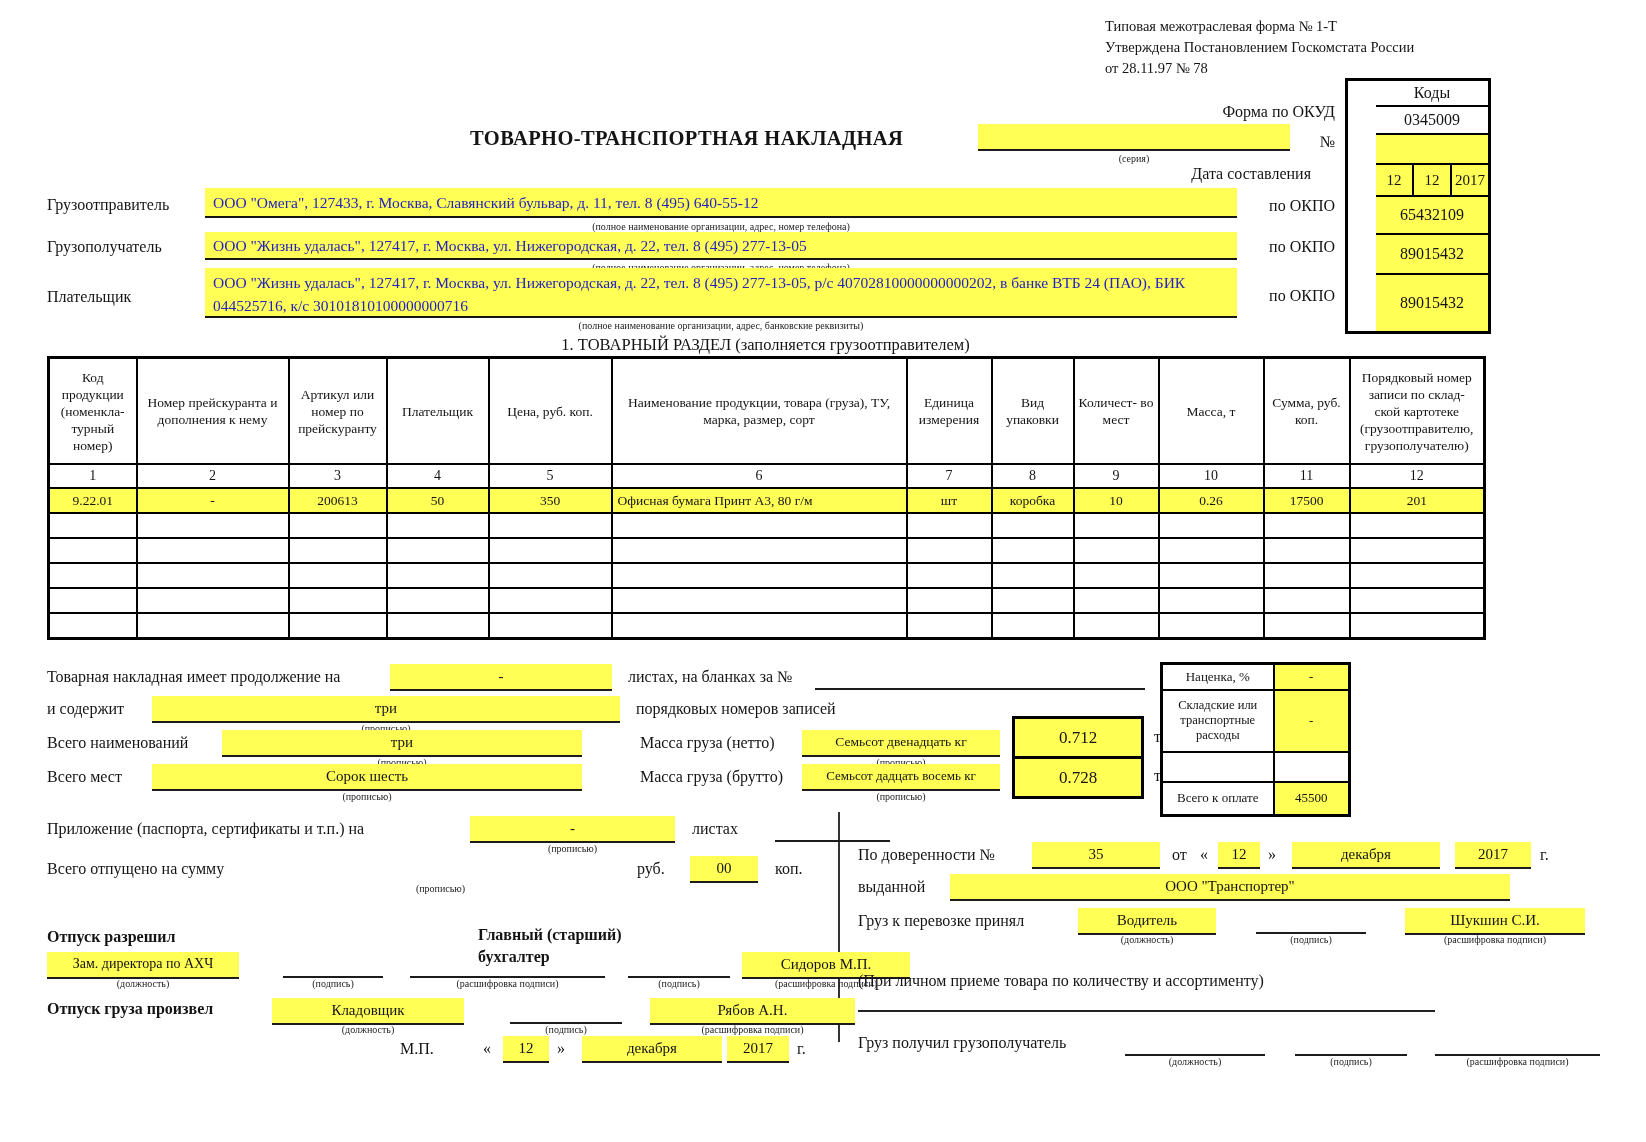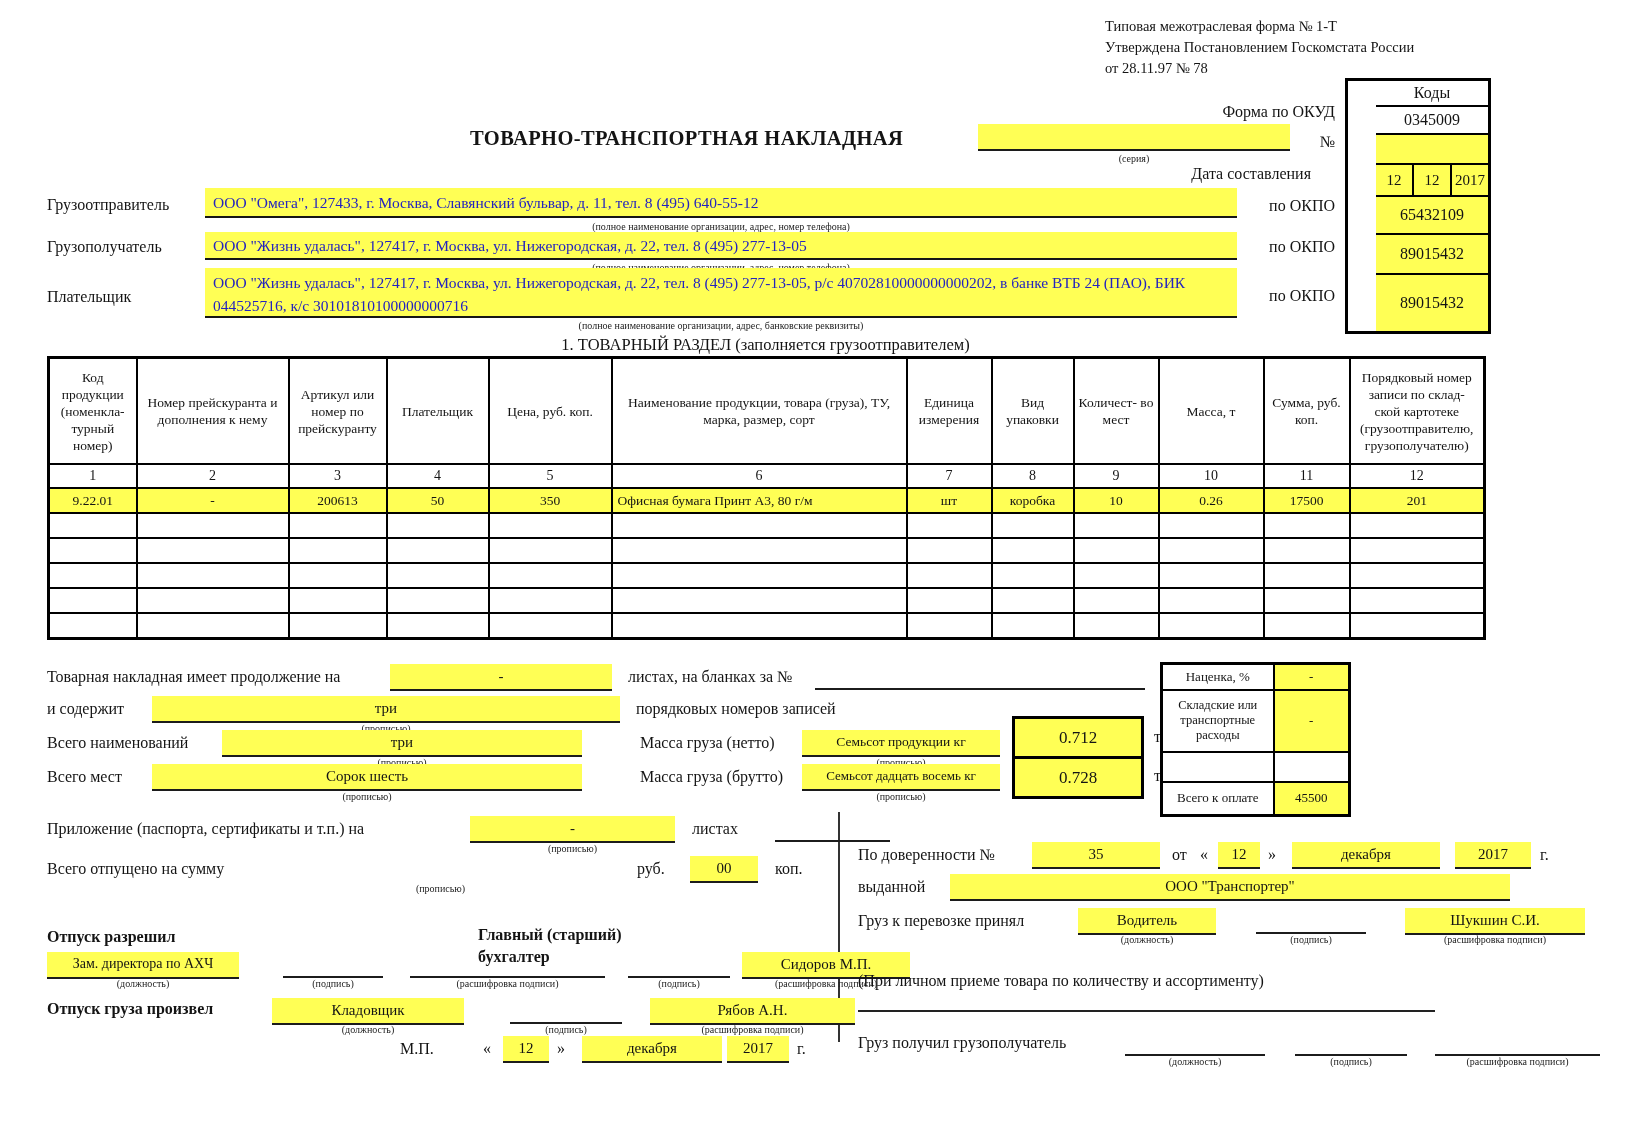--- a/index.html
+++ b/index.html
@@ -237,21 +237,21 @@
 
   <div class="lb" style="left:47px;top:734px;">Всего наименований</div>
   <div class="f fy" style="left:222px;top:730px;width:360px;">три</div>
   <div class="sb" style="left:222px;top:757px;width:360px;">(прописью)</div>
 
   <div class="lb" style="left:47px;top:768px;">Всего мест</div>
   <div class="f fy" style="left:152px;top:764px;width:430px;">Сорок шесть</div>
   <div class="sb" style="left:152px;top:791px;width:430px;">(прописью)</div>
 
   <div class="lb" style="left:640px;top:734px;">Масса груза (нетто)</div>
-  <div class="f fy" style="left:802px;top:730px;width:198px;font-size:13.5px;">Семьсот продукции кг</div>
+  <div class="f fy" style="left:802px;top:730px;width:198px;font-size:13.5px;">Семьсот двенадцать кг</div>
   <div class="sb" style="left:802px;top:757px;width:198px;">(прописью)</div>
 
   <div class="lb" style="left:640px;top:768px;">Масса груза (брутто)</div>
   <div class="f fy" style="left:802px;top:764px;width:198px;font-size:13px;">Семьсот дадцать восемь кг</div>
   <div class="sb" style="left:802px;top:791px;width:198px;">(прописью)</div>
 
   <div class="massbox">
     <div class="mcell">0.712</div>
     <div class="mcell mtop">0.728</div>
   </div>

